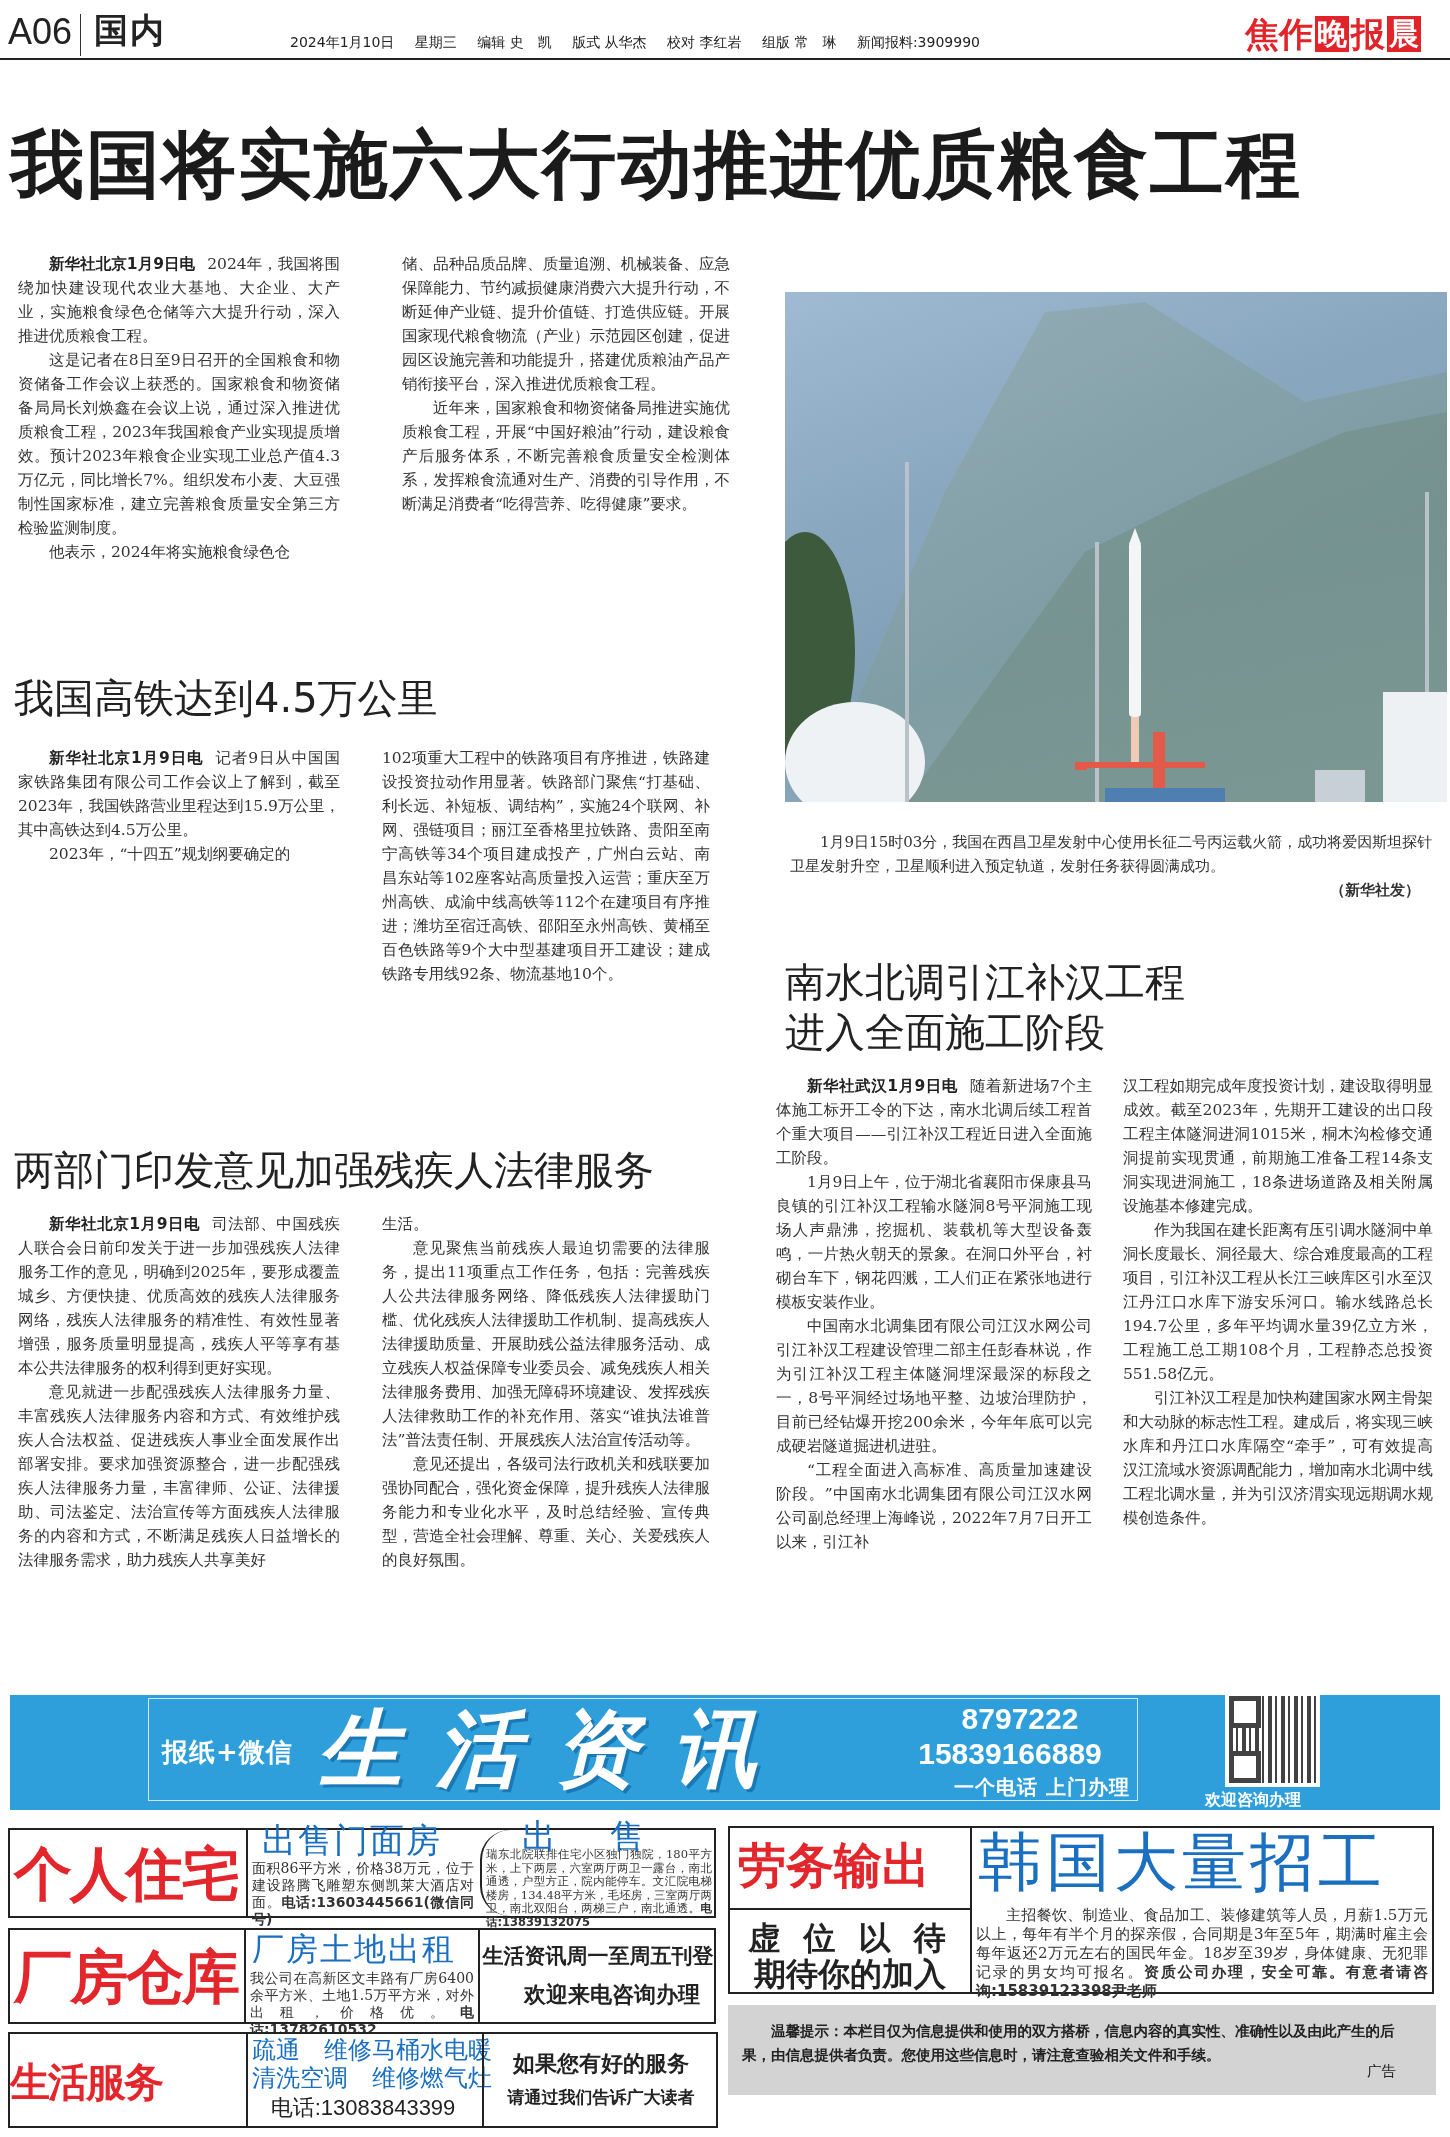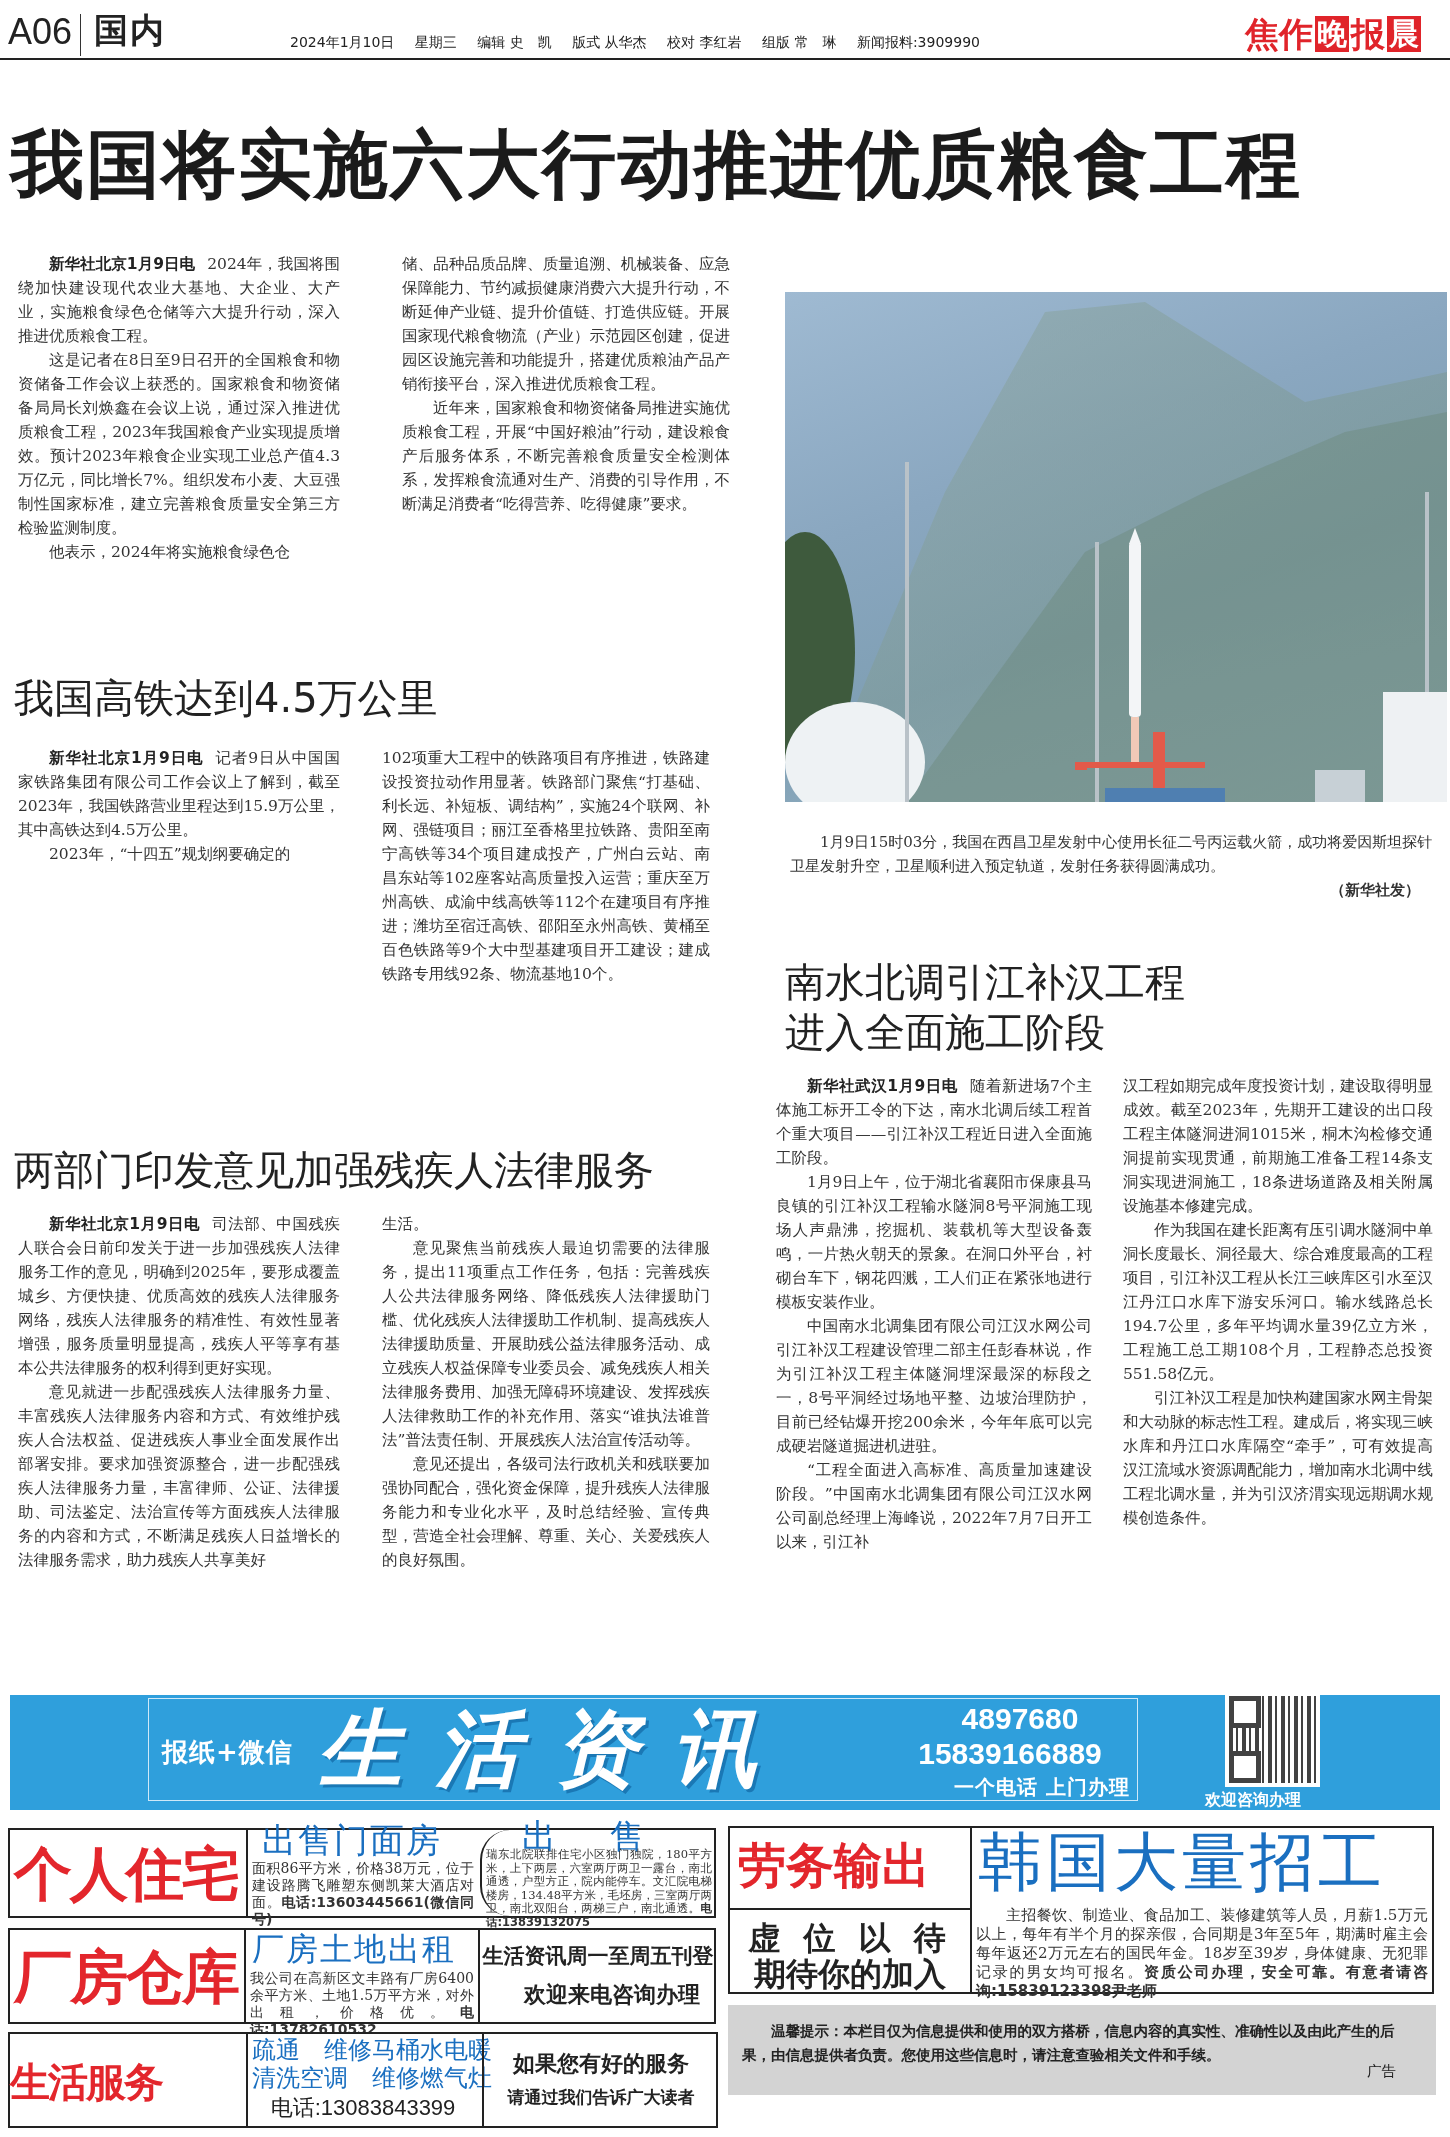--- a/index.html
+++ b/index.html
@@ -163,21 +163,21 @@
 <div class="abs col" style="left:1123px; top:1074px; width:310px;">
   <p class="noind">汉工程如期完成年度投资计划，建设取得明显成效。截至2023年，先期开工建设的出口段工程主体隧洞进洞1015米，桐木沟检修交通洞提前实现贯通，前期施工准备工程14条支洞实现进洞施工，18条进场道路及相关附属设施基本修建完成。</p>
   <p>作为我国在建长距离有压引调水隧洞中单洞长度最长、洞径最大、综合难度最高的工程项目，引江补汉工程从长江三峡库区引水至汉江丹江口水库下游安乐河口。输水线路总长194.7公里，多年平均调水量39亿立方米，工程施工总工期108个月，工程静态总投资551.58亿元。</p>
   <p>引江补汉工程是加快构建国家水网主骨架和大动脉的标志性工程。建成后，将实现三峡水库和丹江口水库隔空“牵手”，可有效提高汉江流域水资源调配能力，增加南水北调中线工程北调水量，并为引汉济渭实现远期调水规模创造条件。</p>
 </div>
 
 <div class="abs banner"></div>
 <div class="abs banner-frame"></div>
 <div class="abs banner-tag">报纸+微信</div>
 <div class="abs banner-title">生活资讯</div>
-<div class="abs banner-phone1">4897680</div>
+<div class="abs banner-phone1">8797222</div>
 <div class="abs banner-phone2">15839166889</div>
 <div class="abs banner-slogan">一个电话  上门办理</div>
 <div class="abs qr">
     <div class="qr-inner"></div>
   </div>
 <div class="abs qr-caption">欢迎咨询办理</div>
 
 <div class="abs ad-box" style="left:8px; top:1828px; width:708px; height:90px;">
   <div class="abs ad-red" style="left:4px; top:6px; font-size:58px; line-height:76px; letter-spacing:-2px;">个人住宅</div>
   <div class="ad-cell" style="left:236px; top:0; width:232px; height:86px;">

